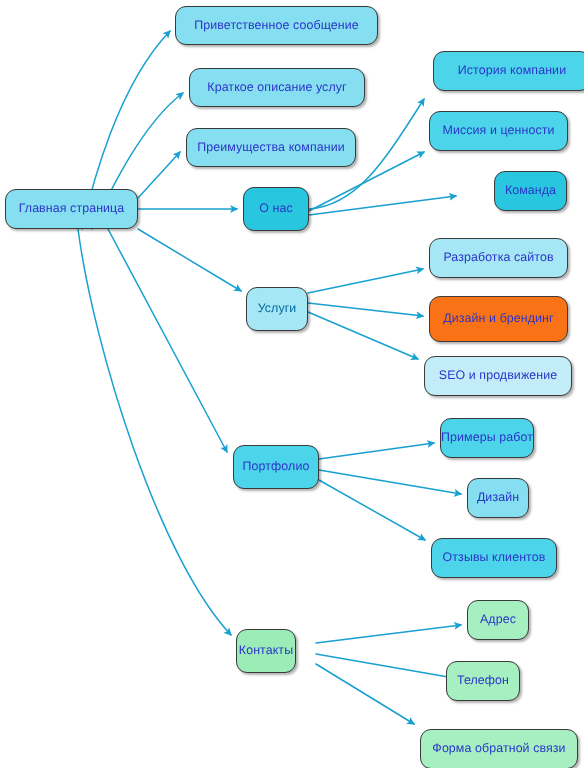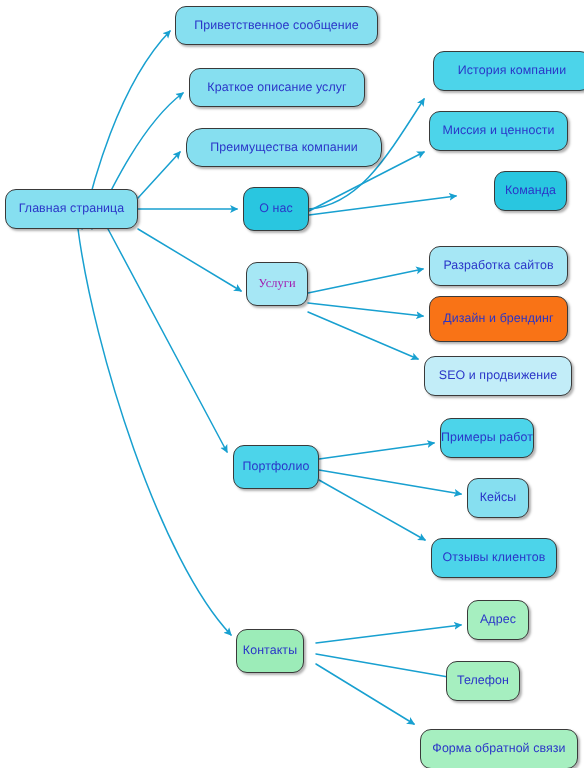--- a/index.html
+++ b/index.html
@@ -85,60 +85,60 @@
   <div id="node-group">
       <div class="node" style="left: 5px; top: 189px; width: 133px; height: 40px; background: rgb(134, 223, 240); border-color: rgb(58, 58, 58); color: rgb(42, 53, 200);">
         <span class="node-label">Главная страница</span>
       </div>
       <div class="node" style="left: 175px; top: 6px; width: 203px; height: 39px; background: rgb(134, 223, 240); border-color: rgb(58, 58, 58); color: rgb(42, 53, 200);">
         <span class="node-label">Приветственное сообщение</span>
       </div>
       <div class="node" style="left: 189px; top: 68px; width: 176px; height: 39px; background: rgb(134, 223, 240); border-color: rgb(58, 58, 58); color: rgb(42, 53, 200);">
         <span class="node-label">Краткое описание услуг</span>
       </div>
-      <div class="node" style="left: 186px; top: 128px; width: 196px; height: 39px; background: rgb(134, 223, 240); border-color: rgb(58, 58, 58); color: rgb(42, 53, 200); border-radius: 16px;">
+      <div class="node" style="left: 186px; top: 128px; width: 170px; height: 39px; background: rgb(134, 223, 240); border-color: rgb(58, 58, 58); color: rgb(42, 53, 200);">
         <span class="node-label">Преимущества компании</span>
       </div>
       <div class="node" style="left: 243px; top: 187px; width: 66px; height: 44px; background: rgb(41, 198, 224); border-color: rgb(58, 58, 58); color: rgb(42, 53, 200);">
         <span class="node-label">О нас</span>
       </div>
       <div class="node" style="left: 433px; top: 51px; width: 158px; height: 40px; background: rgb(76, 212, 234); border-color: rgb(58, 58, 58); color: rgb(42, 53, 200);">
         <span class="node-label">История компании</span>
       </div>
       <div class="node" style="left: 429px; top: 111px; width: 139px; height: 40px; background: rgb(76, 212, 234); border-color: rgb(58, 58, 58); color: rgb(42, 53, 200);">
         <span class="node-label">Миссия и ценности</span>
       </div>
       <div class="node" style="left: 462px; top: 171px; width: 73px; height: 40px; background: rgb(41, 198, 224); border-color: rgb(58, 58, 58); color: rgb(42, 53, 200); margin-left: 32px;">
         <span class="node-label">Команда</span>
       </div>
-      <div class="node" style="left: 246px; top: 262px; width: 62px; height: 44px; background: rgb(166, 231, 245); border-color: rgb(58, 58, 58); color: #a21caf; font-family: Liberation Serif, serif;">
+      <div class="node" style="left: 246px; top: 287px; width: 62px; height: 44px; background: rgb(166, 231, 245); border-color: rgb(58, 58, 58); color: #0369a1;">
         <span class="node-label">Услуги</span>
       </div>
-      <div class="node" style="left: 429px; top: 238px; width: 139px; height: 40px; background: rgb(166, 231, 245); border-color: rgb(58, 58, 58); color: rgb(42, 53, 200); margin-top: 8px;">
+      <div class="node" style="left: 429px; top: 238px; width: 139px; height: 40px; background: rgb(166, 231, 245); border-color: rgb(58, 58, 58); color: rgb(42, 53, 200);">
         <span class="node-label">Разработка сайтов</span>
       </div>
       <div class="node" style="left: 429px; top: 296px; width: 139px; height: 46px; background: #f97316; border-color: rgb(58, 58, 58); color: rgb(42, 53, 200);">
         <span class="node-label">Дизайн и брендинг</span>
       </div>
       <div class="node" style="left: 424px; top: 356px; width: 148px; height: 40px; background: rgb(194, 237, 248); border-color: rgb(58, 58, 58); color: rgb(42, 53, 200);">
         <span class="node-label">SEO и продвижение</span>
       </div>
       <div class="node" style="left: 233px; top: 445px; width: 86px; height: 44px; background: rgb(76, 212, 234); border-color: rgb(58, 58, 58); color: rgb(42, 53, 200);">
         <span class="node-label">Портфолио</span>
       </div>
       <div class="node" style="left: 440px; top: 418px; width: 94px; height: 40px; background: rgb(76, 212, 234); border-color: rgb(58, 58, 58); color: rgb(42, 53, 200);">
         <span class="node-label">Примеры работ</span>
       </div>
       <div class="node" style="left: 467px; top: 478px; width: 62px; height: 40px; background: rgb(134, 223, 240); border-color: rgb(58, 58, 58); color: rgb(42, 53, 200);">
-        <span class="node-label">Кейсы</span>
+        <span class="node-label">Дизайн</span>
       </div>
       <div class="node" style="left: 431px; top: 538px; width: 126px; height: 40px; background: rgb(76, 212, 234); border-color: rgb(58, 58, 58); color: rgb(42, 53, 200);">
         <span class="node-label">Отзывы клиентов</span>
       </div>
-      <div class="node" style="left: 236px; top: 629px; width: 68px; height: 44px; background: rgb(156, 236, 184); border-color: rgb(58, 58, 58); color: rgb(42, 53, 200);">
+      <div class="node" style="left: 236px; top: 629px; width: 60px; height: 44px; background: rgb(156, 236, 184); border-color: rgb(58, 58, 58); color: rgb(42, 53, 200);">
         <span class="node-label">Контакты</span>
       </div>
       <div class="node" style="left: 467px; top: 600px; width: 62px; height: 40px; background: rgb(166, 239, 192); border-color: rgb(58, 58, 58); color: rgb(42, 53, 200);">
         <span class="node-label">Адрес</span>
       </div>
       <div class="node" style="left: 446px; top: 661px; width: 74px; height: 40px; background: rgb(166, 239, 192); border-color: rgb(58, 58, 58); color: rgb(42, 53, 200);">
         <span class="node-label">Телефон</span>
       </div>
       <div class="node" style="left: 420px; top: 722px; width: 158px; height: 40px; background: rgb(166, 239, 192); border-color: rgb(58, 58, 58); color: rgb(42, 53, 200); margin-top: 7px;">
         <span class="node-label">Форма обратной связи</span>

